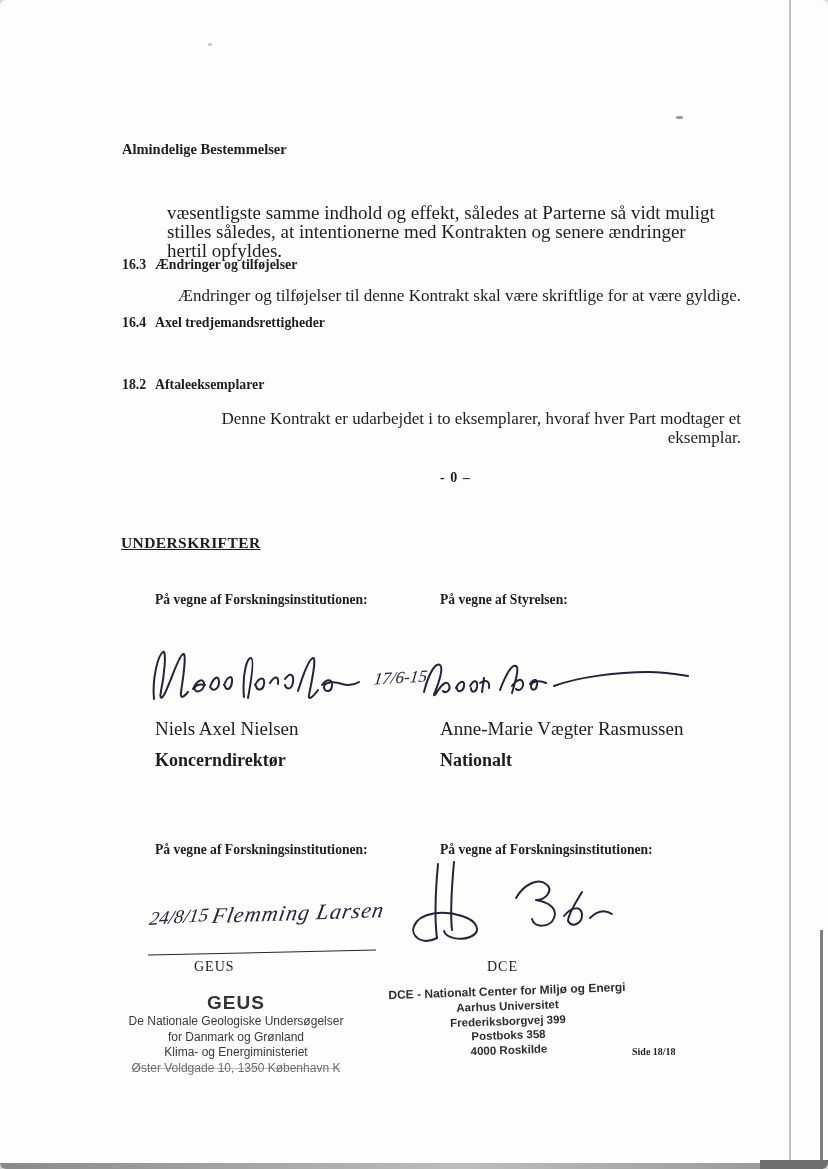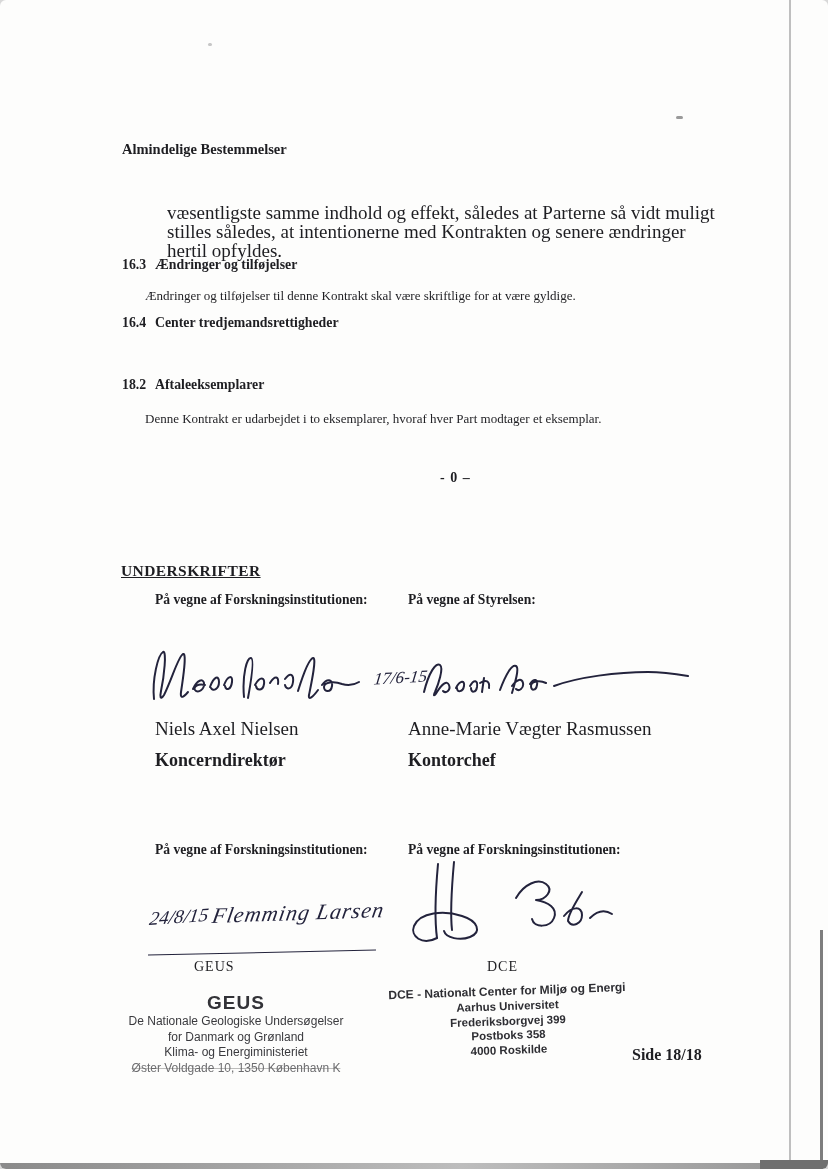--- a/index.html
+++ b/index.html
@@ -7,31 +7,31 @@
   body { font-family:"Liberation Serif", serif; }
   .page {
     position:relative; width:828px; height:1169px; margin:0 auto;
     background:#fdfdfc; color:#1e1e22; overflow:hidden;border-radius:6px;
   }
   .abs { position:absolute; }
   .doc-header { left:122px; top:141px; font-weight:bold; font-size:14.5px; }
   .intro { left:167px; top:203px; width:560px; font-size:19px; line-height:19px; }
   .clause-head { left:122px; font-size:13.8px; font-weight:bold; white-space:nowrap; }
   .clause-num { display:inline-block; width:33px; }
-  .clause-body { left:145px; width:570px; font-size:13px; line-height:19px; }
+  .clause-body { left:171px; width:570px; font-size:17px; line-height:19px;text-align:right; }
   .divider { left:440px; top:470px; font-size:14px; font-weight:bold; letter-spacing:1px; }
   .signatures-heading {
     left:121px; top:534px; font-size:15.5px; font-weight:bold;
-    letter-spacing:0.4px; text-decoration:underline;margin-top:28px;
+    letter-spacing:0.4px; text-decoration:underline;
   }
   .sig-label { font-size:13.6px; font-weight:bold; white-space:nowrap; }
   .sig-name  { font-size:19px; white-space:nowrap; }
   .sig-title { font-size:18px; white-space:nowrap;font-weight:bold; }
   .col-left  { left:155px; }
-  .col-right { left:408px;text-align:right; }
+  .col-right { left:440px;text-align:right; }
   .sig-svg path { fill:none; stroke:#23233c; stroke-width:2; stroke-linecap:round; stroke-linejoin:round; }
   .handwriting {
     color:#23233c; font-style:italic; font-family:"Liberation Serif", serif;
     white-space:nowrap;
   }
   .hw-date-1 { left:374px; top:668px; font-size:17px; transform:skewX(-10deg) rotate(-3deg); }
   .hw-date-2 { left:150px; top:906px; font-size:19px; transform:skewX(-12deg) rotate(-4deg); }
   .hw-name-2 { left:213px; top:900px; font-size:22px; letter-spacing:1px; transform:skewX(-12deg) rotate(-2deg); }
   .hw-underline {
     left:148px; top:952px; width:228px; height:0;
@@ -41,21 +41,21 @@
   .org-label-geus { left:194px; top:959px; }
   .org-label-dce  { left:487px; top:959px; }
   .stamp { font-family:"Liberation Sans", sans-serif; text-align:center; }
   .stamp-geus { left:100px; top:992px; width:272px; color:#3a3a3e; }
   .stamp-geus .stamp-name { font-size:19px; font-weight:bold; letter-spacing:1px; color:#333338; }
   .stamp-geus .stamp-line { font-size:12px; line-height:15.5px; }
   .stamp-geus .stamp-line-faded { opacity:0.75; text-decoration:line-through; text-decoration-color:rgba(60,60,60,.45); }
   .stamp-dce { left:378px; top:984px; width:260px; color:#2e2e33; transform:rotate(-2deg); font-weight:bold; }
   .stamp-dce .stamp-line-main { font-size:12px; line-height:15px; }
   .stamp-dce .stamp-line { font-size:11.5px; line-height:14.5px; }
-  .page-number { left:632px; top:1046px; font-size:16px; font-weight:bold; }
+  .page-number { left:632px; top:1046px; font-size:10px; font-weight:bold; }
   
   .scan-vline { left:789px; top:0; width:2px; height:1169px; background:#bfbfbf; }
   .scan-right-edge { left:820px; top:930px; width:3px; height:239px; background:#7d7d7d; }
   .scan-bottom-band { left:0; top:1163px; width:770px; height:6px;
     background:linear-gradient(to right,#8a8a8a,#bdbdbd 60%,#9a9a9a); }
   .scan-bottom-corner { left:760px; top:1160px; width:68px; height:9px; background:#6f6f6f; }
   .scan-speck-1 { left:676px; top:116px; width:7px; height:3px; background:#9a9a9a; border-radius:2px; }
   .scan-speck-2 { left:208px; top:43px; width:4px; height:3px; background:#c7c7c7; border-radius:2px; }
 </style>
 </head>
@@ -66,21 +66,21 @@
   <div class="abs doc-header">Almindelige Bestemmelser</div>
 
   <p class="abs intro">væsentligste samme indhold og effekt, således at Parterne så vidt muligt stilles således, at intentionerne med Kontrakten og senere ændringer hertil opfyldes.</p>
 
   <div class="abs clause-head" style="top:257px">
     <span class="clause-num">16.3</span><span>Ændringer og tilføjelser</span>
   </div>
   <p class="abs clause-body" style="top:286px">Ændringer og tilføjelser til denne Kontrakt skal være skriftlige for at være gyldige.</p>
 
   <div class="abs clause-head" style="top:315px">
-    <span class="clause-num">16.4</span><span>Center tredjemandsrettigheder</span>
+    <span class="clause-num">16.4</span><span>Axel tredjemandsrettigheder</span>
   </div>
 
   <div class="abs clause-head" style="top:377px">
     <span class="clause-num">18.2</span><span>Aftaleeksemplarer</span>
   </div>
   <p class="abs clause-body" style="top:409px">Denne Kontrakt er udarbejdet i to eksemplarer, hvoraf hver Part modtager et eksemplar.</p>
 
   <div class="abs divider">- 0 –</div>
 
   <div class="abs signatures-heading">UNDERSKRIFTER</div>
@@ -99,21 +99,21 @@
   <svg class="abs sig-svg" style="left:416px;top:650px" width="278" height="52" viewBox="0 0 278 52">
     <path d="M8,42 C13,22 20,12 24,15 C28,18 22,35 19,42 C17,46 18,47 21,42 C26,34 31,30 33,35 C35,40 30,44 27,41"></path>
     <path d="M40,38 C44,30 49,30 48,36 C47,42 41,43 41,38 M54,36 C58,29 62,30 61,37 C60,43 55,43 55,38 M68,28 L66,42 M64,33 C70,29 74,31 73,38"></path>
     <path d="M84,40 C90,24 96,14 100,16 C104,18 98,36 96,43 M96,36 C101,29 106,28 107,33 C108,38 103,42 100,39 M114,34 C118,28 122,29 121,35 C120,41 115,41 115,36 C115,31 124,30 130,33"></path>
     <path d="M138,36 C162,27 202,22 232,22 C247,22 260,24 272,26"></path>
   </svg>
 
   <div class="abs sig-name col-left" style="top:718px">Niels Axel Nielsen</div>
   <div class="abs sig-name col-right" style="top:718px">Anne-Marie Vægter Rasmussen</div>
   <div class="abs sig-title col-left" style="top:750px">Koncerndirektør</div>
-  <div class="abs sig-title col-right" style="top:750px">Kontorchef</div>
+  <div class="abs sig-title col-right" style="top:750px">Nationalt</div>
 
   <div class="abs sig-label col-left" style="top:842px">På vegne af Forskningsinstitutionen:</div>
   <div class="abs sig-label col-right" style="top:842px">På vegne af Forskningsinstitutionen:</div>
 
   <div class="abs handwriting hw-date-2">24/8/15</div>
   <div class="abs handwriting hw-name-2">Flemming Larsen</div>
   <div class="abs hw-underline"></div>
 
   <svg class="abs sig-svg" style="left:404px;top:858px" width="230" height="95" viewBox="0 0 230 95">
     <path d="M34,6 C32,28 30,58 33,80"></path>

